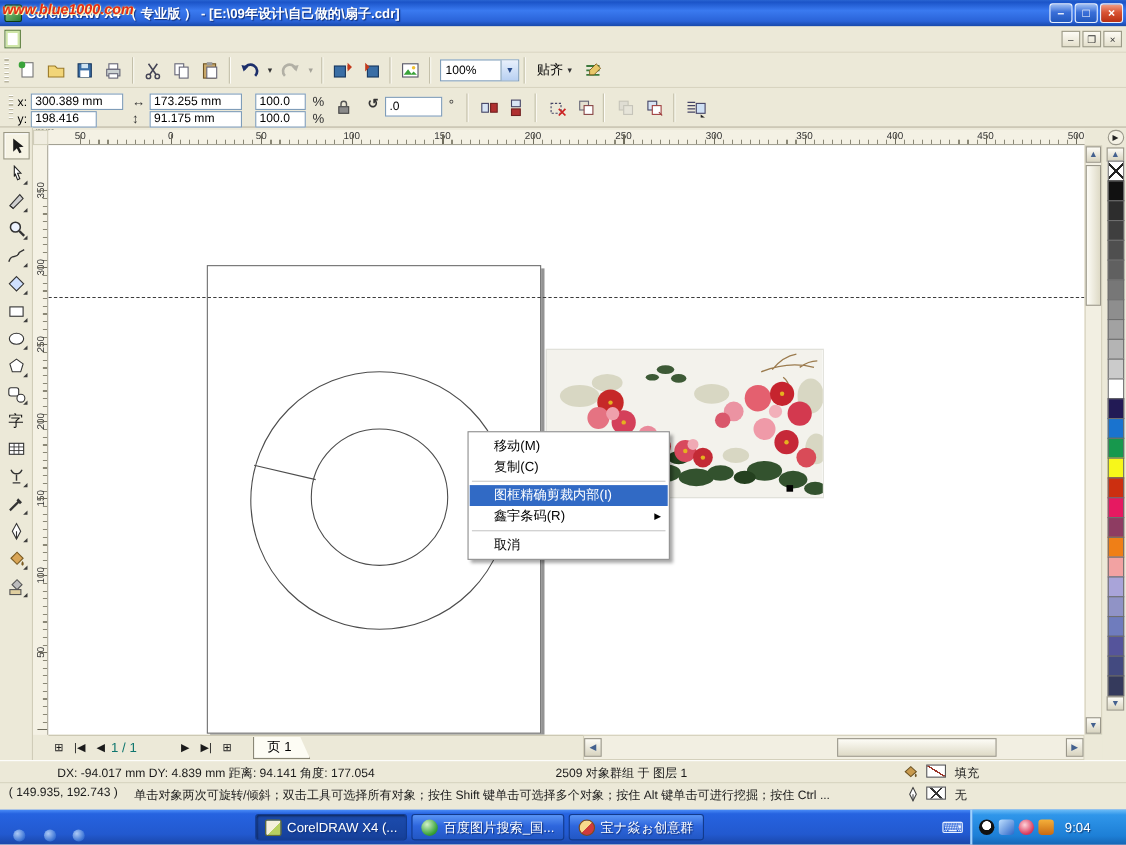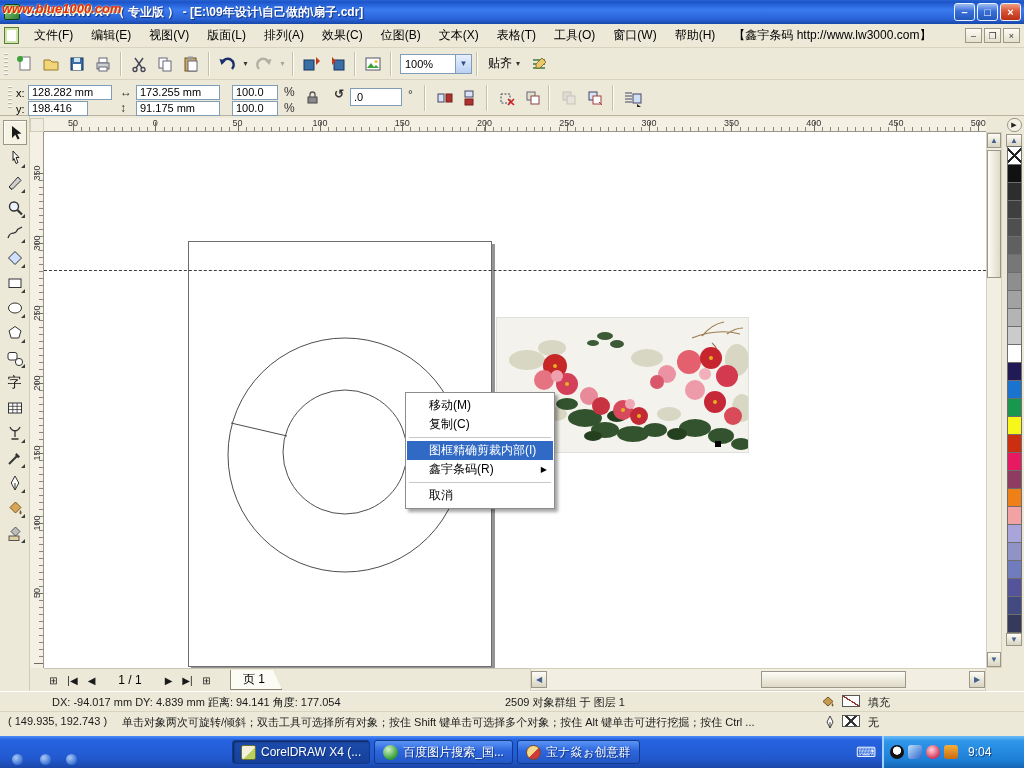--- a/index.html
+++ b/index.html
@@ -91,21 +91,21 @@
     display:flex; align-items:center; justify-content:center; }
   #v-scroll { position:absolute; left:986px; top:132px; width:16px; height:536px; background:#f2efe2; border:1px solid #d4d0bc; }
   #v-scroll .up { position:absolute; left:0; top:0; width:14px; height:15px; }
   #v-scroll .down { position:absolute; left:0; bottom:0; width:14px; height:15px; }
   #v-scroll .thumb { position:absolute; left:0; top:17px; width:14px; height:128px;
     background:linear-gradient(90deg,#fdfcf6,#dedac6); border:1px solid #9a978a; }
   #navrow { position:absolute; left:44px; top:668px; width:486px; height:23px; background:#ece9d8; border-top:1px solid #c9c5b0;
     display:flex; align-items:center; font-size:11px; }
   .nav-btn { width:17px; height:17px; margin:0 1px; display:flex; align-items:center; justify-content:center;
     color:#1a1a1a; font-size:10px; flex:none; }
-  #page-indicator { width:58px; text-align:center; font-size:12px; color:#000000; }
+  #page-indicator { width:58px; font-size:12px; color:#0f766e; }
   #page-tab { margin-left:14px; height:20px; padding:0 16px 0 12px; background:#fdfcf4; border:1px solid #8a8776; border-top:none;
     clip-path:polygon(0 0, calc(100% - 9px) 0, 100% 100%, 0 100%); display:flex; align-items:center; font-size:12px; }
   #h-scroll { position:absolute; left:530px; top:668px; width:456px; height:23px; background:#f2efe2; border:1px solid #d4d0bc; }
   #h-scroll .left { position:absolute; left:0; top:2px; width:16px; height:17px; }
   #h-scroll .right { position:absolute; right:0; top:2px; width:16px; height:17px; }
   #h-scroll .thumb { position:absolute; left:230px; top:2px; width:145px; height:17px;
     background:linear-gradient(#fdfcf6,#dedac6); border:1px solid #9a978a; }
   #corner-br { position:absolute; left:986px; top:668px; width:16px; height:23px; background:#ece9d8; }
 
   
@@ -113,21 +113,21 @@
   #pal-flyout { width:15px; height:14px; border:1px solid #9a978a; border-radius:7px; background:#f4f1e4; font-size:7px;
     display:flex; align-items:center; justify-content:center; color:#222; margin-bottom:2px; }
   #pal-up, #pal-down { width:16px; height:13px; font-size:8px; }
   #palette-swatches { display:flex; flex-direction:column; }
   .swatch { width:15px; height:19px; border:1px solid #6e6e6e; margin-top:-1px; }
   .swatch.none { background:
       linear-gradient(45deg, transparent 46%, #222 46%, #222 54%, transparent 54%),
       linear-gradient(-45deg, transparent 46%, #222 46%, #222 54%, transparent 54%), #fff; }
 
   
-  #context-menu { position:absolute; left:405px; top:392px; width:150px; background:#fff; border:1px solid #8c8c8c;
+  #context-menu { position:absolute; left:425px; top:392px; width:184px; background:#fff; border:1px solid #8c8c8c;
     box-shadow:3px 3px 3px rgba(0,0,0,.35); padding:3px 1px; z-index:50; }
   .cm-item { position:relative; height:19px; display:flex; align-items:center; padding-left:22px; font-size:12px; color:#000; }
   .cm-item.hl { background:#316ac5; color:#fff; }
   .cm-sep { height:1px; background:#c8c8c8; margin:3px 2px; }
   .cm-arrow { position:absolute; right:6px; font-size:8px; }
 
   
   #status1 { position:absolute; left:0; top:691px; width:1024px; height:20px; background:#ece9d8; border-top:1px solid #fff;
     font-size:11px; color:#1a1a1a; }
   #status2 { position:absolute; left:0; top:711px; width:1024px; height:21px; background:#ece9d8; border-top:1px solid #d8d4c0;
@@ -177,35 +177,20 @@
     <span id="tb-title">CorelDRAW X4 （ 专业版 ） - [E:\09年设计\自己做的\扇子.cdr]</span>
     <span class="tb-btns">
       <span class="tb-btn">–</span>
       <span class="tb-btn">□</span>
       <span class="tb-btn close">×</span>
     </span>
   </div>
 
   <div id="menubar">
     <span id="doc-icon"></span>
-    <div id="menubar-items">
-        <div class="menu-item">文件(F)</div>
-        <div class="menu-item">编辑(E)</div>
-        <div class="menu-item">视图(V)</div>
-        <div class="menu-item">版面(L)</div>
-        <div class="menu-item">排列(A)</div>
-        <div class="menu-item">效果(C)</div>
-        <div class="menu-item">位图(B)</div>
-        <div class="menu-item">文本(X)</div>
-        <div class="menu-item">表格(T)</div>
-        <div class="menu-item">工具(O)</div>
-        <div class="menu-item">窗口(W)</div>
-        <div class="menu-item">帮助(H)</div>
-        <div class="menu-item">【鑫宇条码 http://www.lw3000.com】</div>
-      </div>
     <div class="doc-btns">
       <span class="doc-btn">–</span>
       <span class="doc-btn">❐</span>
       <span class="doc-btn">×</span>
     </div>
   </div>
 
   <div id="toolbar">
     <span class="grip"></span>
     <span class="tbtn">
@@ -305,21 +290,21 @@
         <svg width="18" height="18">
           <path d="M3 5 h12 M3 9 h12 M3 13 h12" stroke="#3c7a3c" stroke-width="1.6"></path>
           <path d="M12 3 l4 4 l-6 6 l-4 0 l0 -4 Z" fill="#e8c86a" stroke="#7a5a1c" stroke-width=".8"></path>
         </svg>
       </span>
   </div>
 
   <div id="propbar">
     <span class="grip abs" style="left:4px; top:6px;"></span>
     <span class="pb-label abs" style="left:16px; top:7px;">x:</span>
-    <div class="pb-input abs" style="left:28px; top:5px; width:84px;">128.282 mm</div>
+    <div class="pb-input abs" style="left:28px; top:5px; width:84px;">300.389 mm</div>
     <span class="pb-label abs" style="left:16px; top:23px;">y:</span>
     <div class="pb-input abs" style="left:28px; top:21px; width:60px;">198.416 mm</div>
     <span class="pb-icon abs" style="left:120px; top:5px;">↔</span>
     <div class="pb-input abs" style="left:136px; top:5px; width:84px;">173.255 mm</div>
     <span class="pb-icon abs" style="left:120px; top:21px;">↕</span>
     <div class="pb-input abs" style="left:136px; top:21px; width:84px;">91.175 mm</div>
     <div class="pb-input abs" style="left:232px; top:5px; width:46px;">100.0</div>
     <span class="pb-icon abs" style="left:284px; top:5px;">%</span>
     <div class="pb-input abs" style="left:232px; top:21px; width:46px;">100.0</div>
     <span class="pb-icon abs" style="left:284px; top:21px;">%</span>

